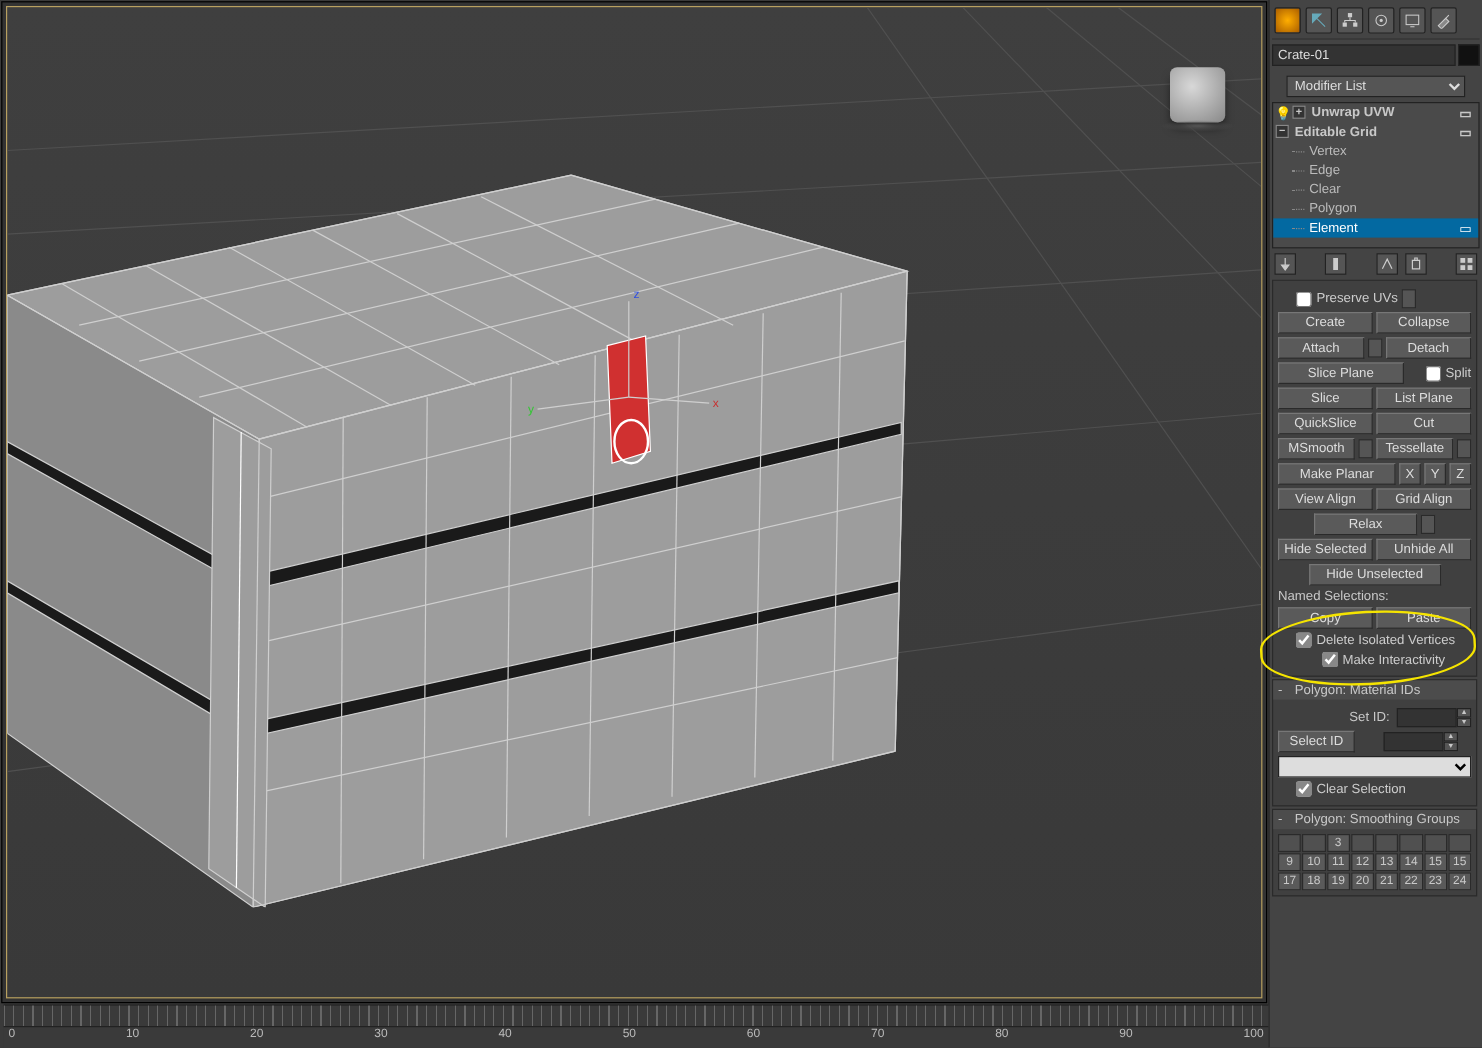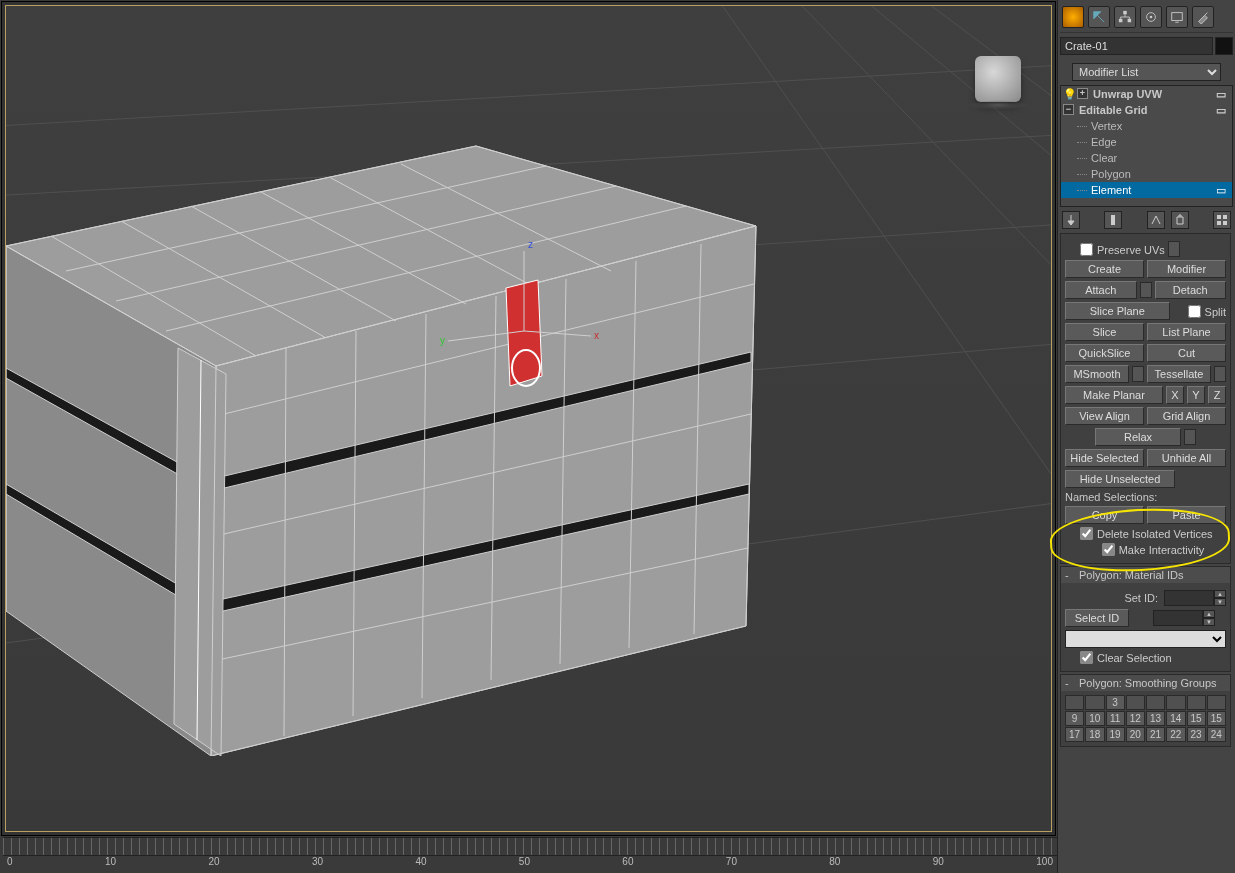--- a/index.html
+++ b/index.html
@@ -106,21 +106,21 @@
 .roll { border:1px solid #2a2a2a; margin-bottom:2px; background:#404040; }
 .roll .hdr { background:#4c4c4c; padding:2px 4px; font-size:11px; display:flex; gap:4px; cursor:pointer; }
 .roll .hdr .pm { width:10px; }
 .roll .body { padding:4px; }
 
 .brow { display:flex; gap:3px; margin:3px 0; align-items:center; }
 .btn { background:#5a5a5a; border:1px solid #2a2a2a; border-top-color:#777; border-left-color:#777; color:#ddd; font-size:11px; padding:2px 0; text-align:center; cursor:pointer; }
 .btn.sm { width:18px; padding:2px 0; }
 .btn.wide { flex:1; }
 .mini { width:12px; height:16px; background:#555; border:1px solid #2a2a2a; cursor:pointer; }
-.chk { display:flex; align-items:flex-end; gap:4px; font-size:11px; color:#ccc;padding-left:15px; }
+.chk { display:flex; align-items:center; gap:4px; font-size:11px; color:#ccc;padding-left:15px; }
 .chk input { accent-color:#888; }
 label.r { text-align:right; display:inline-block; }
 .spin { display:flex; }
 .spin input { width:50px; background:#333; border:1px solid #222; color:#ddd; font-size:11px; padding:1px 2px; }
 .spin .ar { width:12px; display:flex; flex-direction:column; }
 .spin .ar div { flex:1; background:#555; border:1px solid #222; font-size:6px; text-align:center; cursor:pointer; line-height:6px; }
 
 .highlight {
   position: absolute;
   border: 2px solid #f5e400;
@@ -334,21 +334,21 @@
         <div class="body">
           <div class="brow">
               <label class="chk">
                 <input type="checkbox" style="">
                 <span>Preserve UVs</span>
               </label>
               <div class="mini"></div>
             </div>
           <div class="brow">
               <div class="btn wide">Create</div>
-              <div class="btn wide">Modifier</div>
+              <div class="btn wide">Collapse</div>
             </div>
           <div class="brow">
               <div class="btn wide">Attach</div>
               <div class="mini"></div>
               <div class="btn wide">Detach</div>
             </div>
           <div class="brow">
               <div class="btn wide">Slice Plane</div>
               <label class="chk">
                 <input type="checkbox" style="">
@@ -380,21 +380,21 @@
               <div class="btn wide">Grid Align</div>
             </div>
           <div class="brow" style="justify-content:center">
               <div class="btn" style="width:86px">Relax</div>
               <div class="mini"></div>
             </div>
           <div class="brow">
               <div class="btn wide">Hide Selected</div>
               <div class="btn wide">Unhide All</div>
             </div>
-          <div class="brow" style="justify-content:flex-start">
+          <div class="brow" style="justify-content:center">
               <div class="btn" style="width:110px">Hide Unselected</div>
             </div>
           <div class="brow">
               <span>Named Selections:</span>
             </div>
           <div class="brow">
               <div class="btn wide">Copy</div>
               <div class="btn wide">Paste</div>
             </div>
           <div class="brow">

